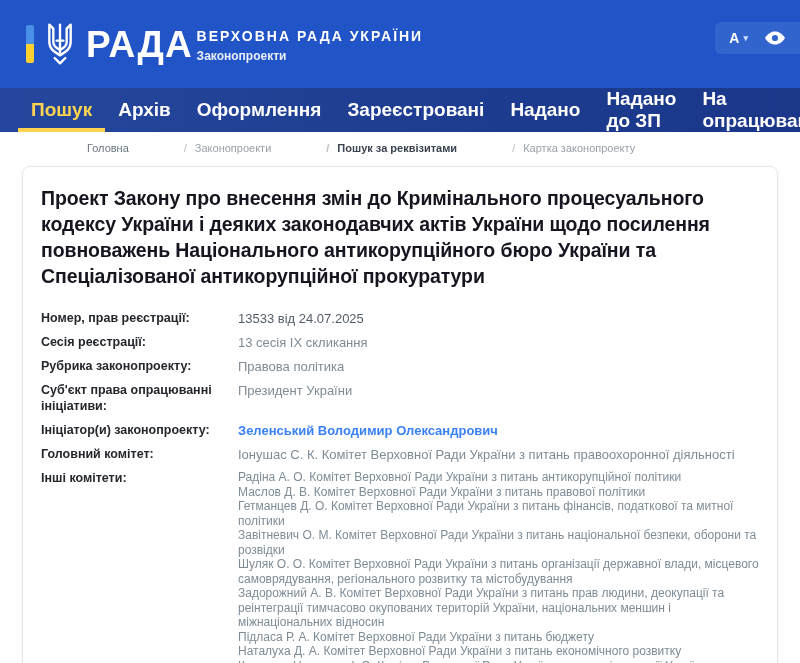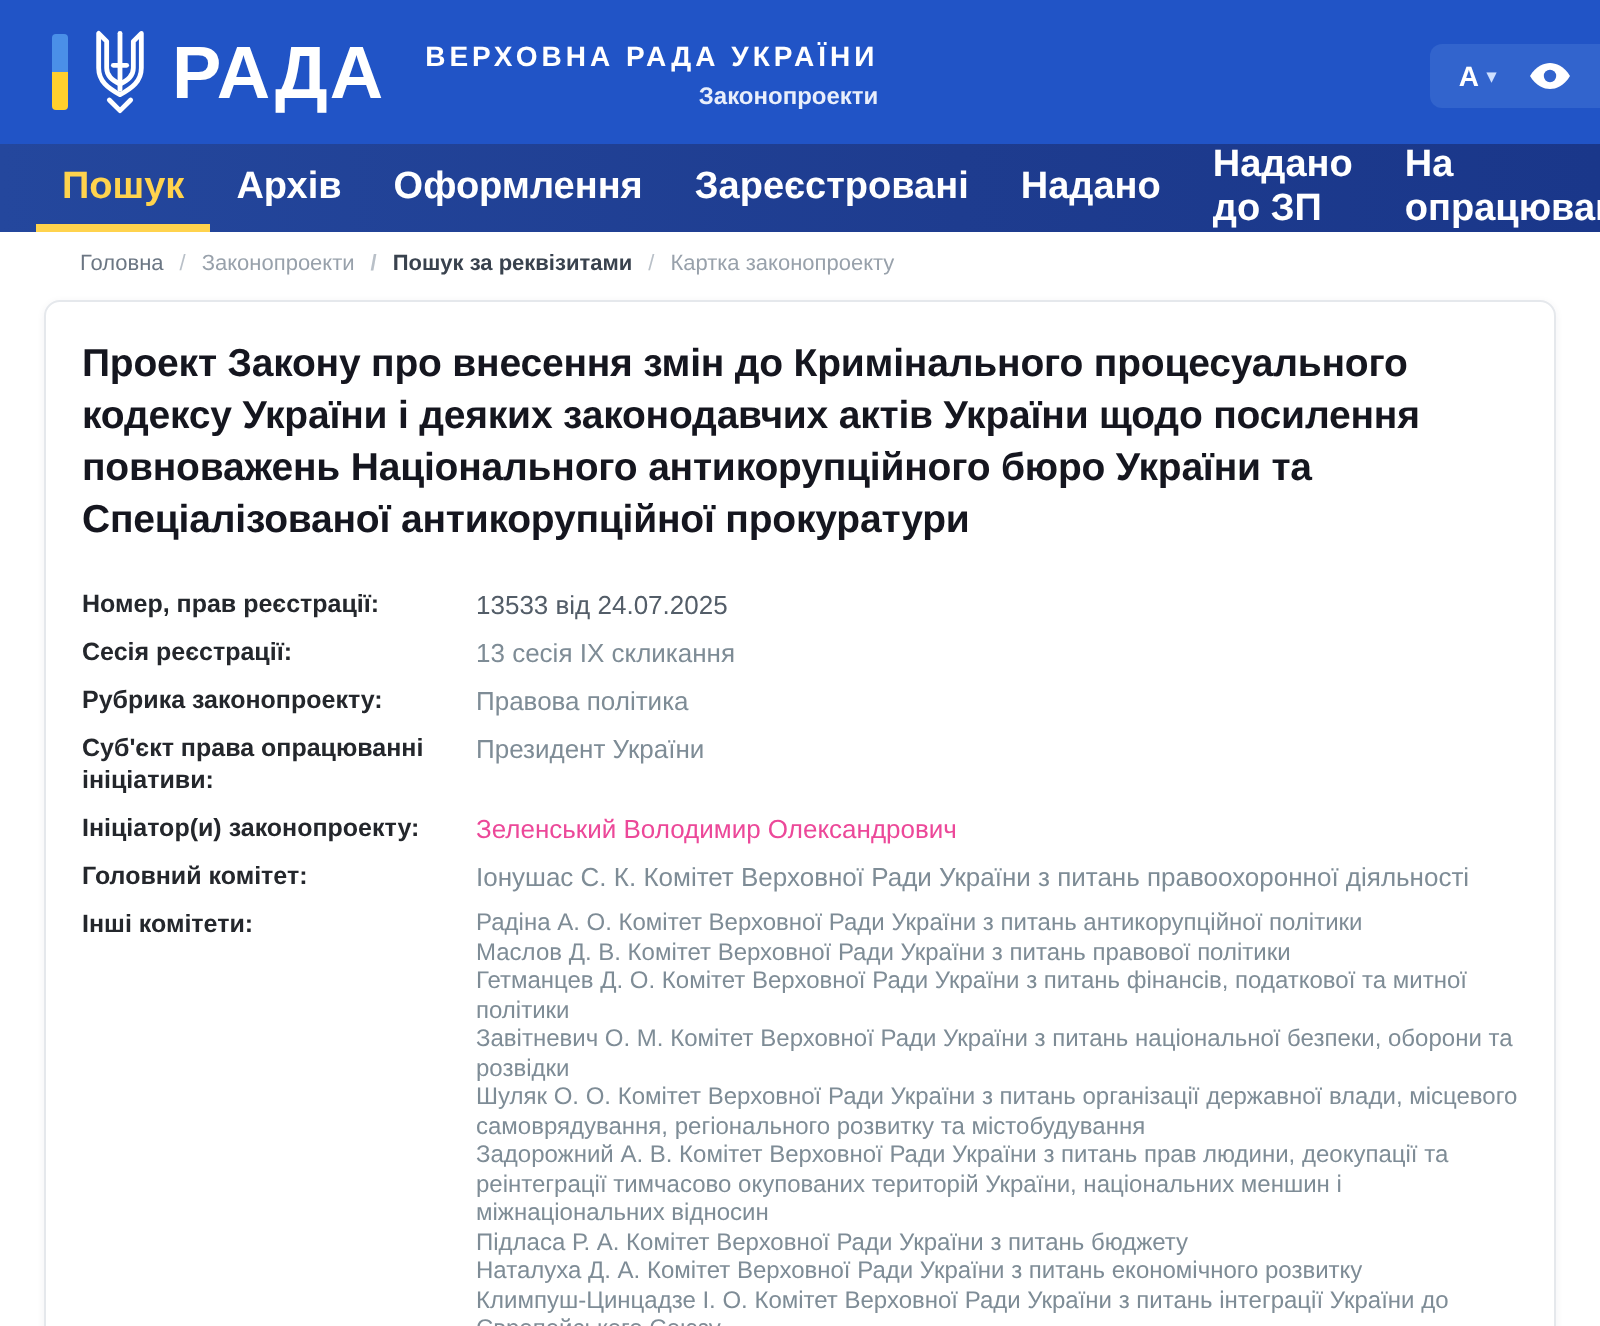--- a/index.html
+++ b/index.html
@@ -1,27 +1,27 @@
 <!DOCTYPE html>
 <html><head>
 <meta charset="utf-8">
 <style>
   * { margin:0; padding:0; box-sizing:border-box; }
   html,body { width:800px; height:663px; overflow:hidden; background:#ffffff;
     font-family:"Liberation Sans","DejaVu Sans",sans-serif; }
 
   
-  .header { height:72px; background:#2154c6; display:flex; align-items:center;
+  .header { height:88px; background:#2154c6; display:flex; align-items:center;
     padding:0 26px; position:relative; }
   .logo-block { display:flex; align-items:center; gap:10px; cursor:pointer; }
   .flag-bar { width:8px; height:38px; border-radius:2px;
     background:linear-gradient(to bottom,#4a8fe8 0 50%,#ffd02e 50% 100%); }
   .trident svg { display:block; }
   .logo-text { color:#ffffff; font-size:37px; font-weight:700; letter-spacing:1px; line-height:1; }
-  .site-title-block { margin-left:20px; padding-top:2px;text-align:right; }
+  .site-title-block { margin-left:4px; padding-top:2px; }
   .site-title { color:#ffffff; font-size:14px; font-weight:700; letter-spacing:2px; }
   .site-subtitle { color:#e8eefb; font-size:12px; font-weight:600; margin-top:5px; }
   .header-controls { position:absolute; right:0; top:22px; height:32px;
     background:#3264cd; border-radius:6px 0 0 6px; display:flex; align-items:center;
     padding:0 14px 0 14px; gap:16px; }
   .fs-btn { background:none; border:none; color:#ffffff; font-weight:700; font-size:14px;
     display:flex; align-items:center; gap:4px; cursor:pointer;
     font-family:"Liberation Sans",sans-serif; }
   .fs-btn .chev { font-size:9px; color:#cfe0ff; }
   .eye-btn { background:none; border:none; cursor:pointer; display:flex; align-items:center; }
@@ -29,39 +29,39 @@
   
   .nav { height:44px; background:linear-gradient(90deg,#24479d 0%,#1e3c8f 60%,#1a378a 100%);
     display:flex; align-items:stretch; padding:0 18px; }
   .nav-item { color:#ffffff; font-size:19px; font-weight:700; text-decoration:none;
     display:flex; align-items:center; padding:0 13px; border-bottom:4px solid transparent;
     border-top:4px solid transparent; cursor:pointer; }
   .nav-item.active { color:#ffd34d; border-bottom-color:#ffd34d; }
 
   
   .breadcrumb { background:#ffffff; padding:10px 0 6px 40px; font-size:11px; color:#98a1ab; }
-  .bc { cursor:pointer; }
+  .bc { cursor:pointer;margin-left:47px; }
   .bc:not(:first-child)::before { content:"/"; margin:0 8px; color:#b9c0c8; cursor:default; }
   .bc-dim { color:#98a1ab; }
   .bc-med { color:#6b7683; }
   .bc-bold { color:#39424e; font-weight:700; }
 
   
   .content { padding:6px 22px 0 22px; }
   .card { background:#ffffff; border:1px solid #e5e8ec; border-radius:8px;
     box-shadow:0 1px 4px rgba(16,42,67,.06); padding:18px 18px 20px 18px; min-height:560px; }
   .bill-title { color:#15161f; font-size:19.5px; font-weight:700; line-height:1.34;
     max-width:706px; letter-spacing:-0.1px; margin-bottom:20px; }
 
   .fields { display:grid; grid-template-columns:197px 1fr; row-gap:7px; align-items:start; }
   .f-label { color:#24272c; font-size:12.5px; font-weight:700; line-height:1.32;
     padding-right:18px; }
   .f-value { color:#7e8c96; font-size:13px; line-height:1.32; }
   .f-value.dark { color:#535d68; }
-  .f-value.bold-dark { color:#ec4899; font-weight:400; }
+  .f-value.bold-dark { color:#3b82f6; font-weight:700; }
   .committee-list .committee-item { color:#7e8c96; font-size:12px; line-height:14.5px; }
 </style>
 </head>
 <body>
 
 <header class="header">
   <div class="logo-block">
     <div class="flag-bar"></div>
     <span class="trident">
       <svg width="32" height="44" viewBox="0 0 24 33" fill="none" stroke="#ffffff" stroke-width="1.8" stroke-linecap="round" stroke-linejoin="round">

